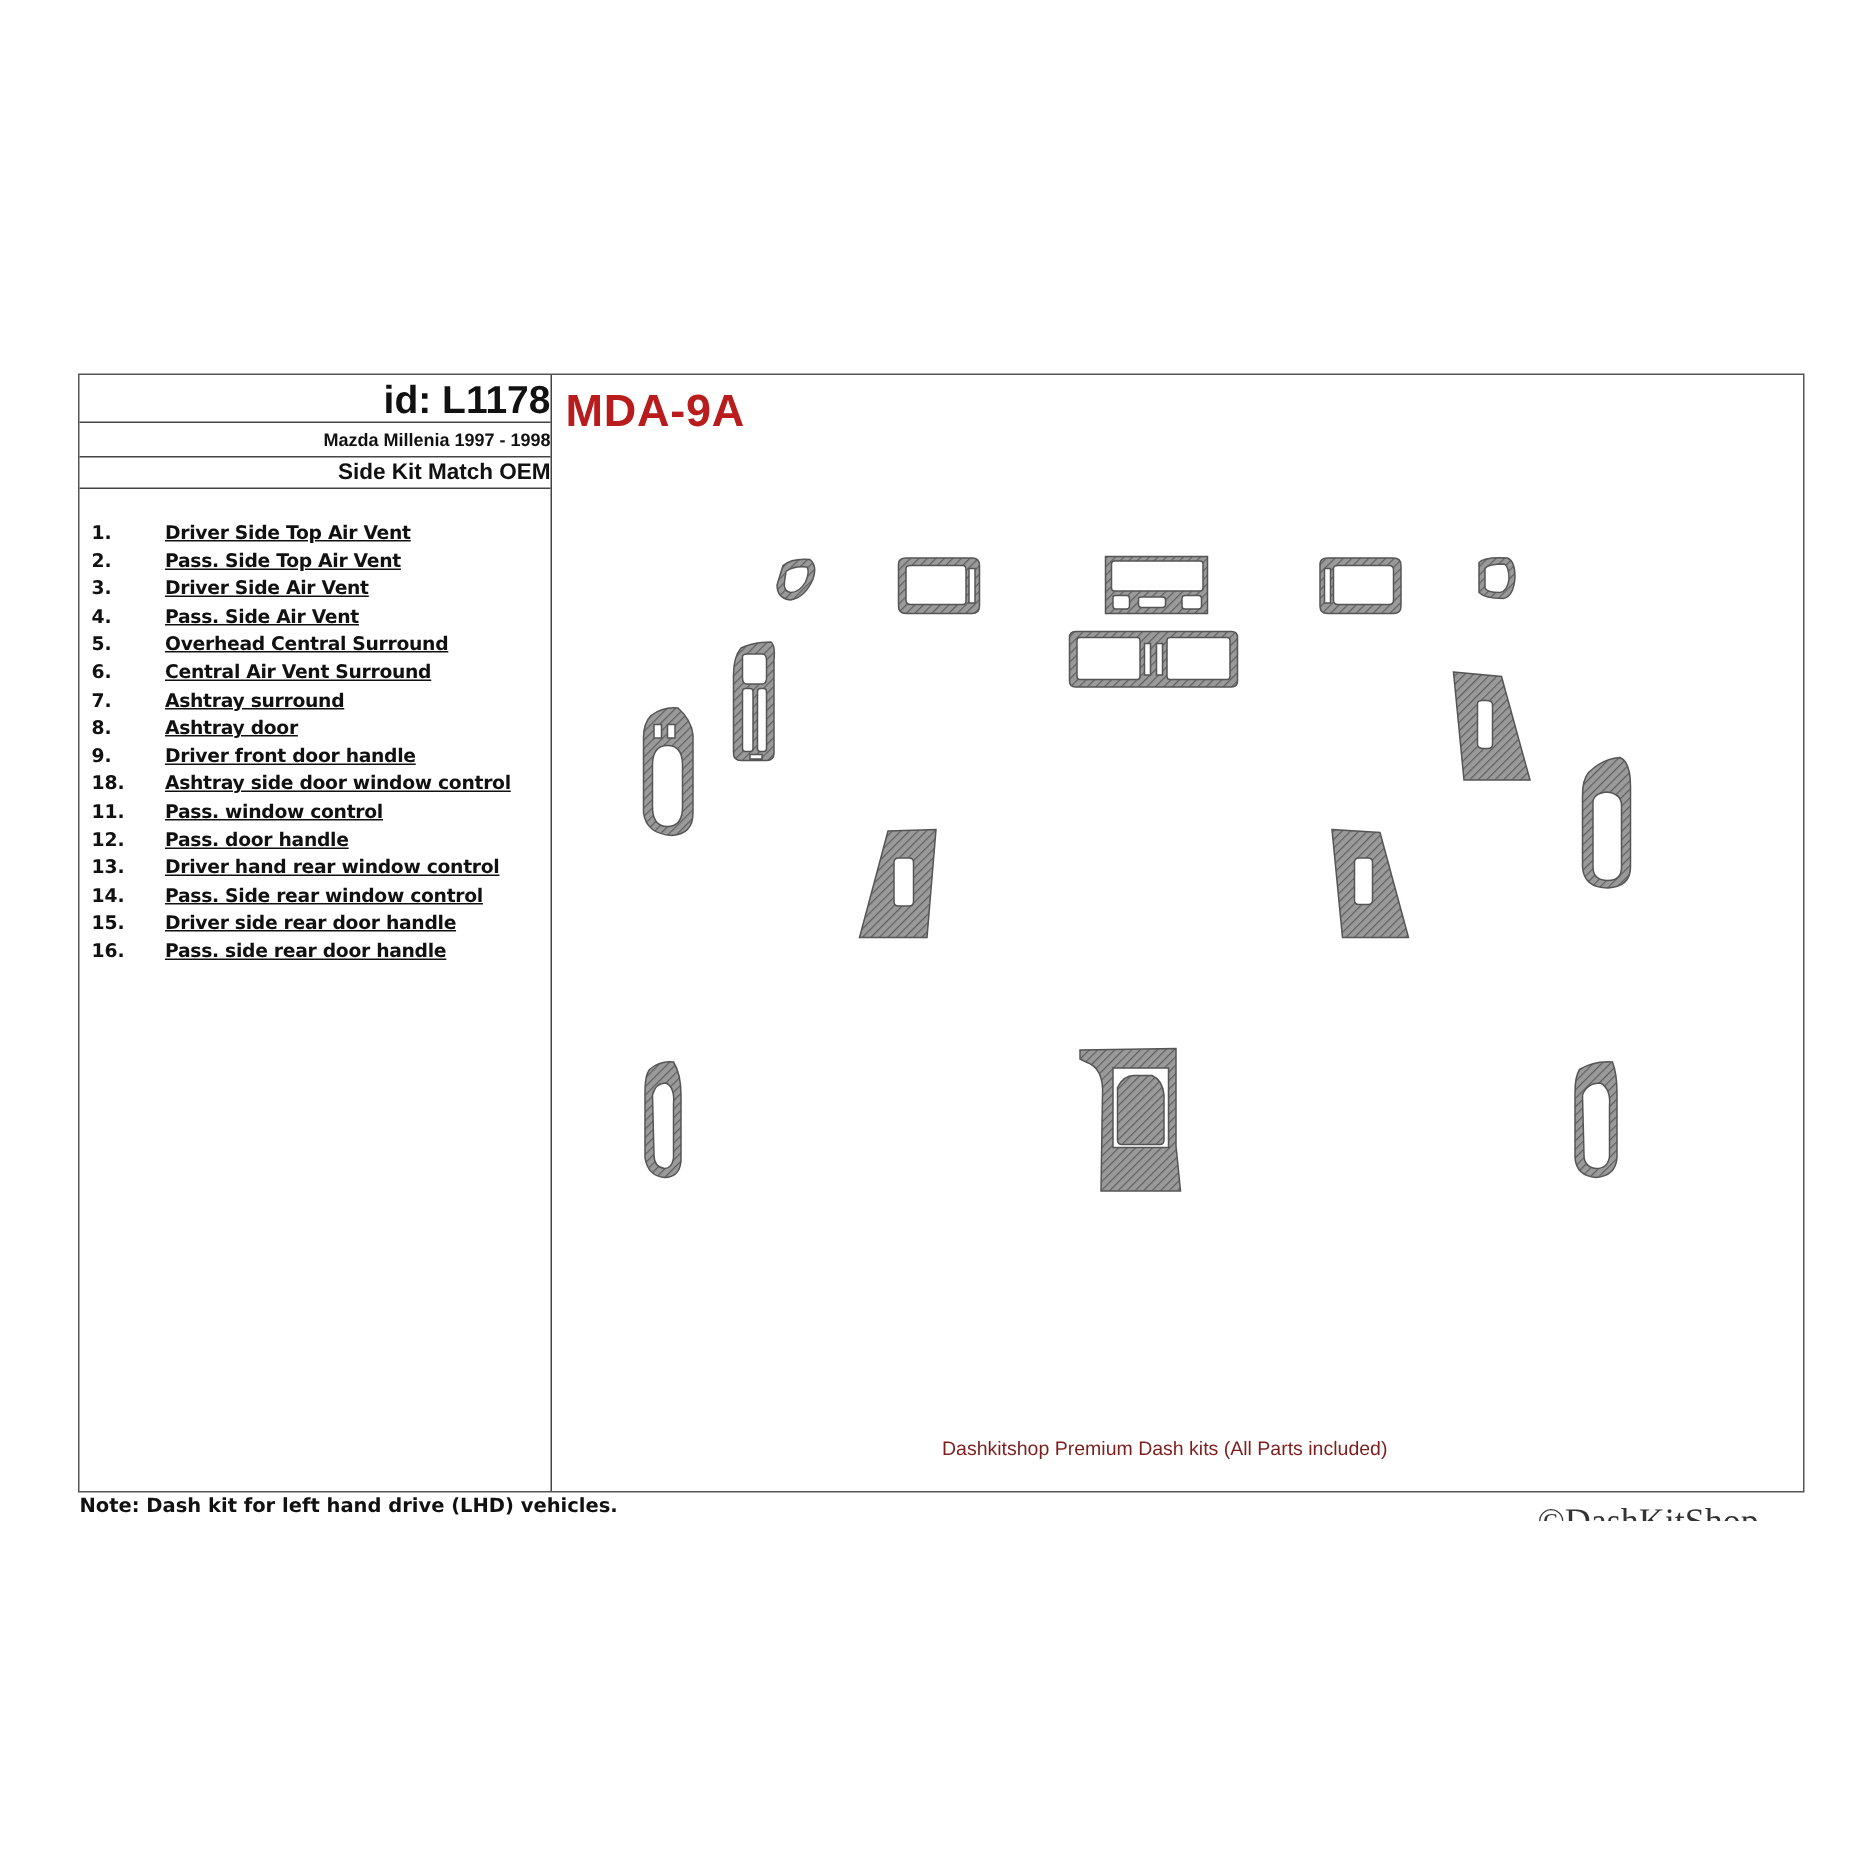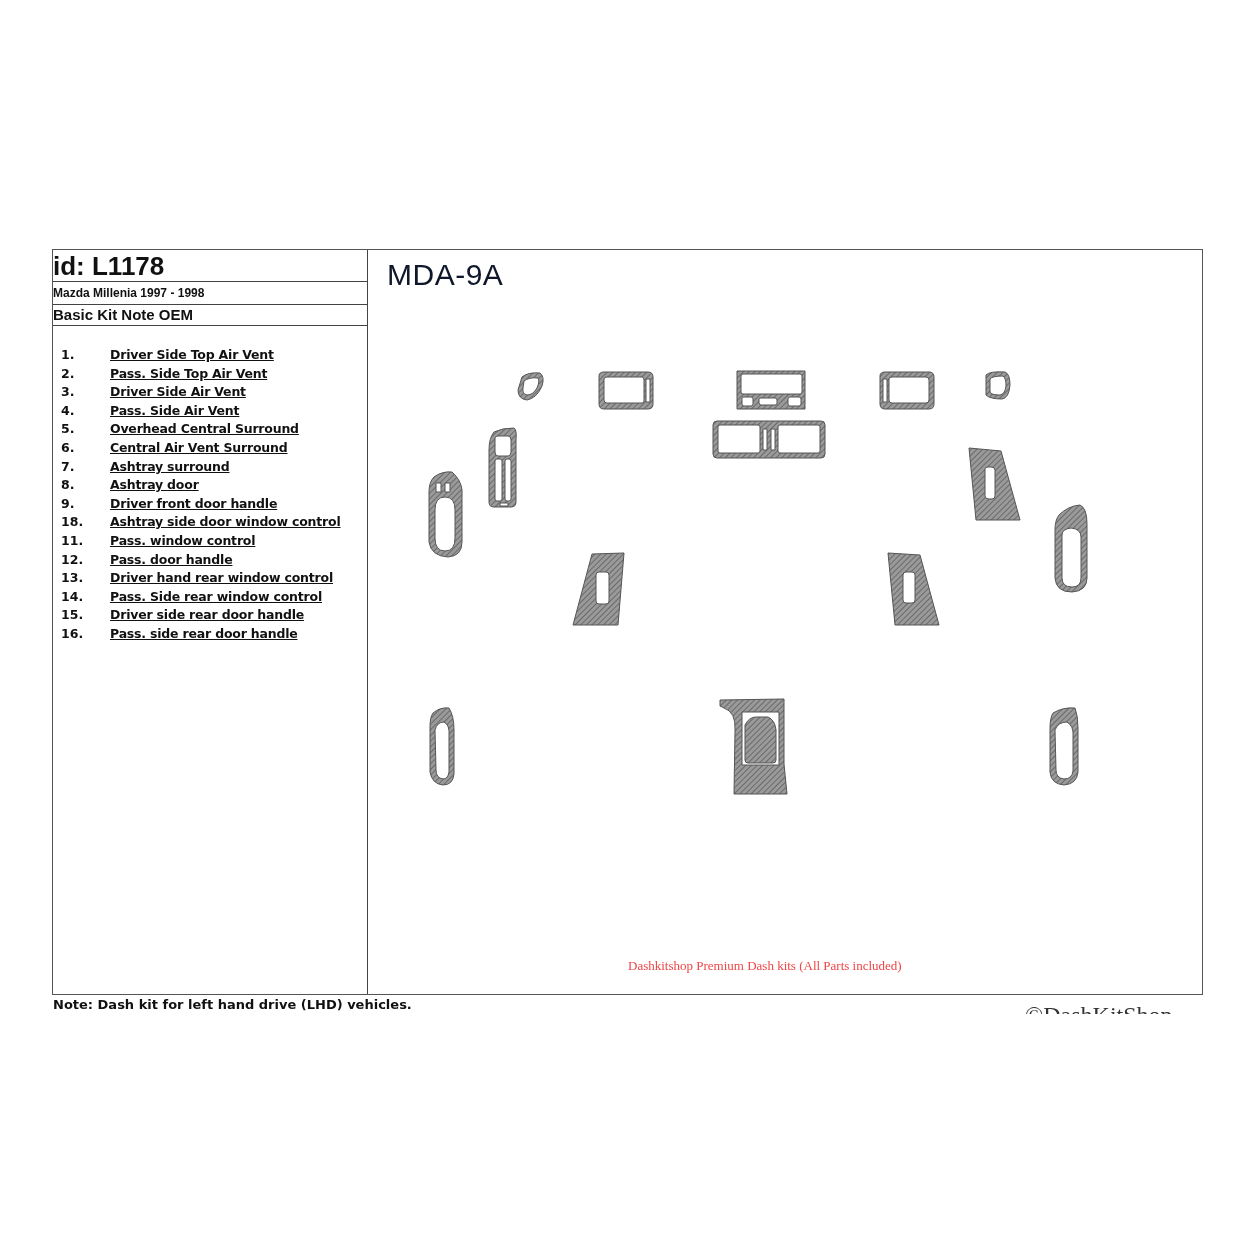--- a/index.html
+++ b/index.html
@@ -2,49 +2,49 @@
 <html><head>
 <meta charset="utf-8">
 <style>
   html, body { margin: 0; padding: 0; background: #ffffff; }
   body { width: 1250px; height: 1250px; position: relative; overflow: hidden;
          font-family: "Liberation Sans", sans-serif; color: #111; }
   .sheet { position: absolute; left: 52px; top: 249px; width: 1151px; height: 746px;
            border: 1px solid #555; box-sizing: border-box; }
   .left-panel { position: absolute; left: 0; top: 0; width: 315px; height: 100%;
                 border-right: 1px solid #444; box-sizing: border-box; }
-  .hdr { position: absolute; left: 0; width: 100%; text-align: left; font-weight: bold;
+  .hdr { position: absolute; left: 0; width: 100%; text-align: right; font-weight: bold;
          border-bottom: 1px solid #444; box-sizing: border-box; }
   .hdr-id { top: 0; height: 32px; font-size: 26px; line-height: 32px; }
   .hdr-model { top: 32px; height: 23px; font-size: 12px; line-height: 23px; }
   .hdr-kit { top: 55px; height: 21px; font-size: 15px; line-height: 20px; }
   .parts-list { position: absolute; left: 0; top: 96px; list-style: none; margin: 0; padding: 0;
                 font-family: "DejaVu Sans", sans-serif; font-weight: bold; font-size: 12.5px; }
   .parts-list li { height: 18.6px; line-height: 18.6px; white-space: nowrap; position: relative; }
   .parts-list .num { position: absolute; left: 8px; }
   .parts-list .lbl { position: absolute; left: 57px; letter-spacing: -0.2px; text-decoration: underline; }
-  .code { position: absolute; left: 334px; top: 8px; color: #0f172a; font-weight: normal;
+  .code { position: absolute; left: 324px; top: 8px; color: #b91c1c; font-weight: bold;
           font-size: 30px; letter-spacing: 0.5px; }
-  .footer-caption { position: absolute; left: 575px; top: 708px; font-family: Liberation Serif, serif;
-                    font-size: 13px; color: #ef4444; }
+  .footer-caption { position: absolute; left: 575px; top: 708px; font-family: Liberation Sans, sans-serif;
+                    font-size: 13px; color: #7f1d1d; }
   .note { position: absolute; left: 53px; top: 997px; font-family: "DejaVu Sans", sans-serif;
           font-weight: bold; font-size: 13px; color: #111; text-align: right; }
   .watermark { position: absolute; left: 1025px; top: 1004px; height: 10px; overflow: hidden;
                font-family: "Liberation Serif", serif; font-size: 24px; line-height: 22px; color: #333; white-space: nowrap; }
   .diagram { position: absolute; left: 0; top: 0; width: 1250px; height: 1250px; pointer-events: none; }
   .part { pointer-events: auto; }
 </style>
 </head>
 <body>
 
 <div class="sheet">
   <div class="left-panel">
     <div class="hdr hdr-id">id: L1178</div>
     <div class="hdr hdr-model">Mazda Millenia 1997 - 1998</div>
-    <div class="hdr hdr-kit">Basic Kit Note OEM</div>
+    <div class="hdr hdr-kit">Side Kit Match OEM</div>
     <ul class="parts-list">
       <li>
           <span class="num">1.</span>
           <span class="lbl">Driver Side Top Air Vent</span>
         </li>
       <li>
           <span class="num">2.</span>
           <span class="lbl">Pass. Side Top Air Vent</span>
         </li>
       <li>

